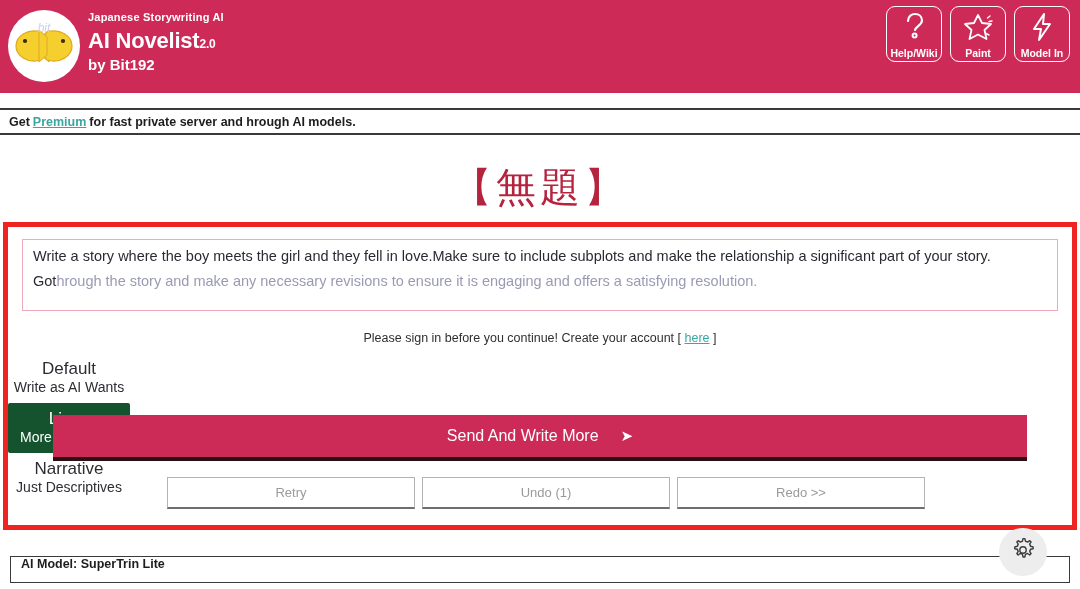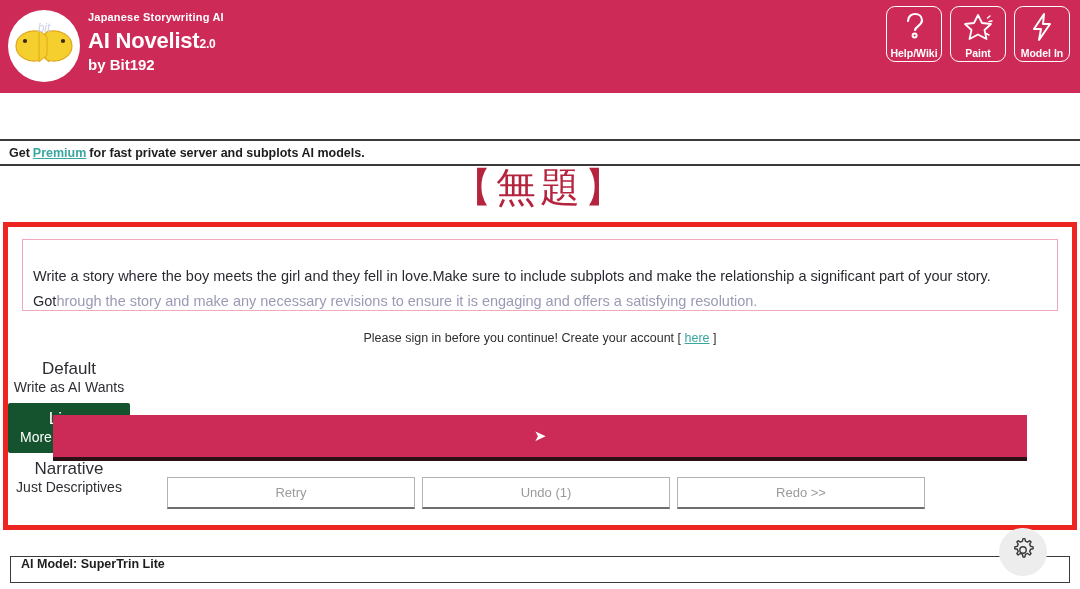--- a/index.html
+++ b/index.html
@@ -60,21 +60,21 @@
   .hbtn .gly { flex:1; display:flex; align-items:center; justify-content:center; }
   .hbtn .lbl { font-size:10.5px; font-weight:bold; line-height:1; }
 
   
   .premium-bar {
     position:absolute; left:0; top:108px; width:1080px; height:27px;
     border-top:2px solid #3a3a3a; border-bottom:2px solid #3a3a3a;
     background:#ffffff;
     display:flex; align-items:center;
     padding-left:9px;
-    font-size:12.5px; font-weight:bold; color:#1d1d1d;margin-top:31px;
+    font-size:12.5px; font-weight:bold; color:#1d1d1d;
   }
   .premium-link {
     color:#3aa6a0; text-decoration:underline; cursor:pointer;
     margin:0 3px;
   }
 
   
   .doc-title {
     position:absolute; left:0; top:160px; width:1080px;
     text-align:center;
@@ -89,21 +89,21 @@
     width:1074px; height:308px;
     border:5px solid #ee2420;
     background:#ffffff;
   }
 
   .editor-box {
     position:absolute; left:14px; top:12px;
     width:1036px; height:72px;
     border:1px solid #f0aabb;
     background:#ffffff;
-    padding:24px 10px 0 10px;
+    padding:4px 10px 0 10px;
     overflow:hidden;
     cursor:text;
   }
   .editor-text {
     font-size:14.5px; line-height:25px; color:#2a2a33;
   }
   .editor-text .ghost { color:#9a9ab4; }
 
   .signin-note {
     position:absolute; left:0; top:104px; width:1064px;
@@ -233,21 +233,21 @@
       </span>
       <span class="lbl">Model In</span>
     </div>
 
   </div>
 </div>
 
 <div class="premium-bar">
   <span>Get</span>
   <span class="premium-link">Premium</span>
-  <span>for fast private server and subplots AI models.</span>
+  <span>for fast private server and hrough AI models.</span>
 </div>
 
 <div class="doc-title">【無題】</div>
 
 <div class="red-frame">
 
   <div class="editor-box">
     <div class="editor-text"><span>Write a story where the boy meets the girl and they fell in love.Make sure to include subplots and make the relationship a significant part of your story. Got</span><span class="ghost">hrough the story and make any necessary revisions to ensure it is engaging and offers a satisfying resolution.</span></div>
   </div>
 
@@ -266,20 +266,21 @@
       <div class="m-title">Lines</div>
       <div class="m-sub">More Dialogues</div>
     </div>
     <div class="mode">
       <div class="m-title">Narrative</div>
       <div class="m-sub">Just Descriptives</div>
     </div>
   </div>
 
   <div class="send-btn">
+    <span>Send And Write More</span>
     <span class="arrow">➤</span>
   </div>
 
   <div class="sec-row">
     <div class="sec-btn">
       <span>Retry</span>
     </div>
     <div class="sec-btn">
       <span>Undo (1)</span>
     </div>

